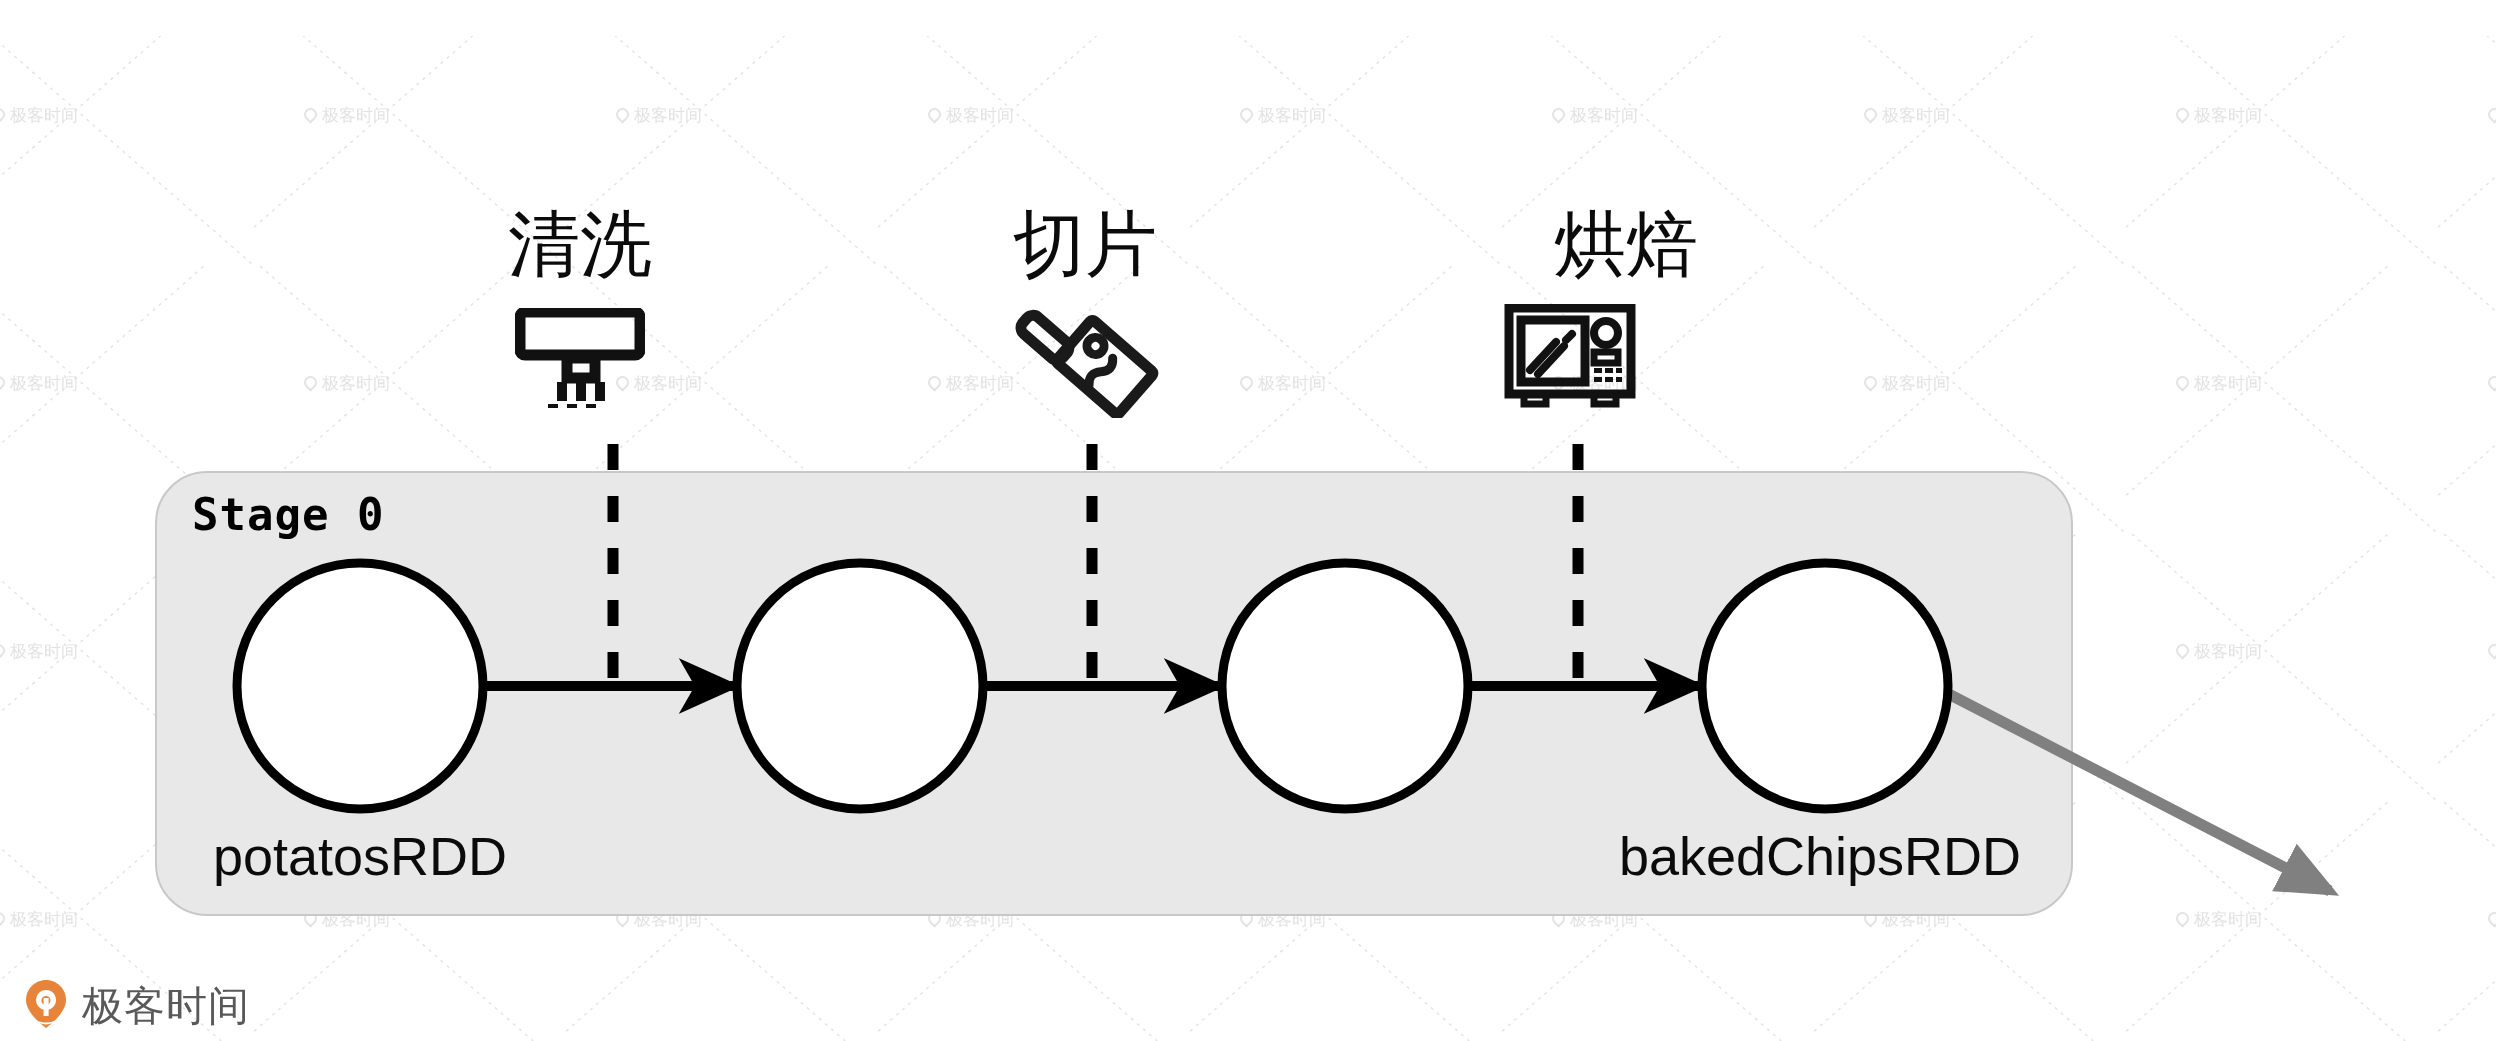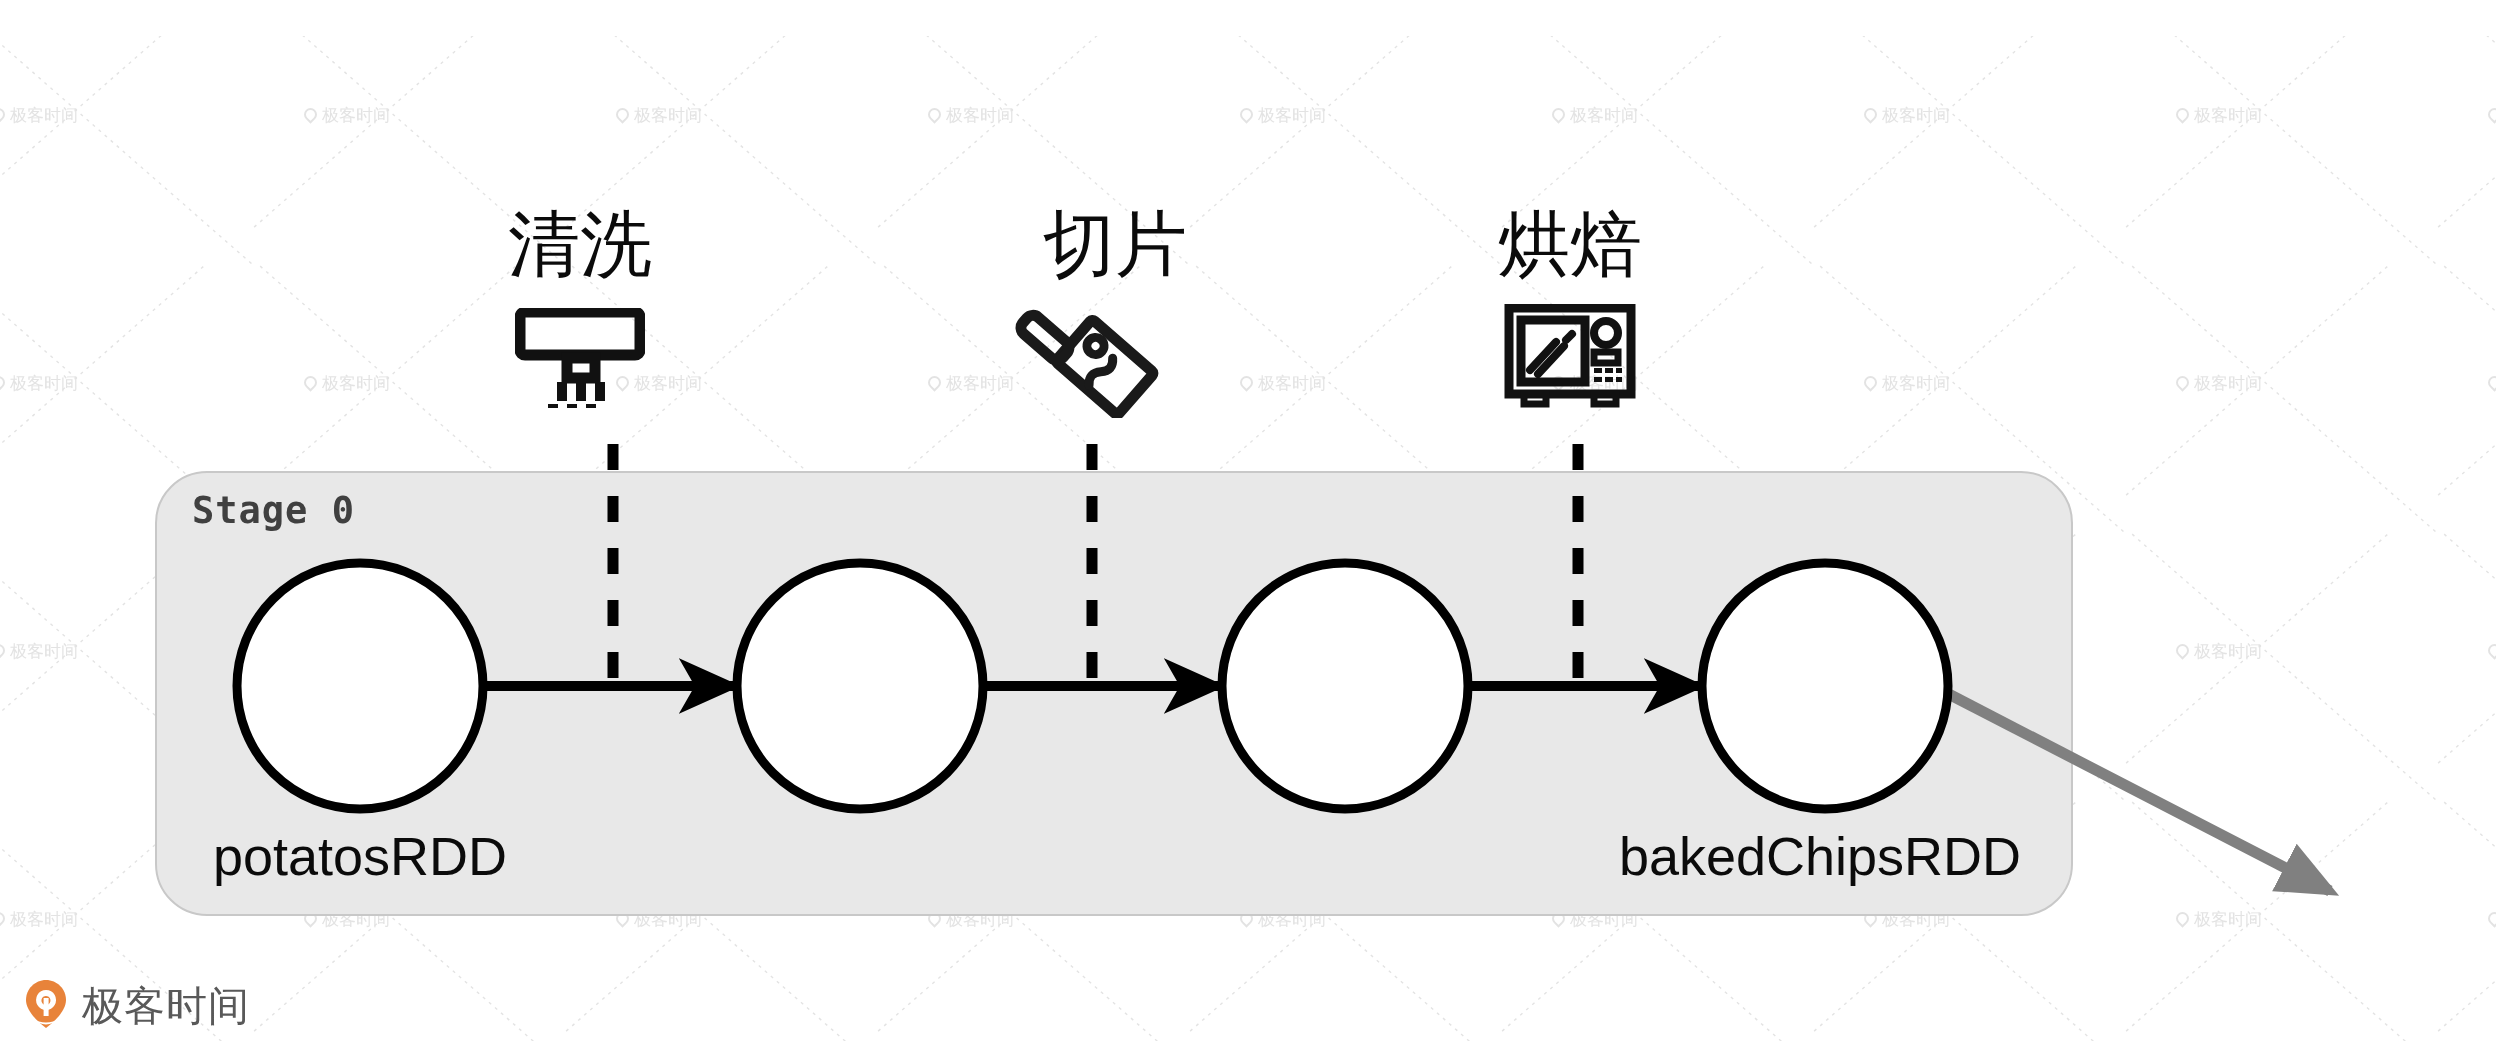--- a/index.html
+++ b/index.html
@@ -77,22 +77,22 @@
     border-radius: 52px;
     box-sizing: border-box;
     z-index: 1;
   }
   #stage-label {
     position: absolute;
     left: 192px;
     top: 453px;
     font-family: "DejaVu Sans Mono", monospace;
     font-weight: bold;
-    font-size: 37px;
-    color: #404040;
+    font-size: 44px;
+    color: #000000;
     letter-spacing: 1px;
     z-index: 4;
     white-space: nowrap;
   }
 
   
   #draw {
     position: absolute;
     left: 0; top: 0;
     width: 2496px;
@@ -490,22 +490,22 @@
       </g>
     <g id="g-nodes">
         <circle cx="360" cy="650" r="123" fill="#ffffff" stroke="#000000" stroke-width="9"></circle>
         <circle cx="860" cy="650" r="123" fill="#ffffff" stroke="#000000" stroke-width="9"></circle>
         <circle cx="1345" cy="650" r="123" fill="#ffffff" stroke="#000000" stroke-width="9"></circle>
         <circle cx="1825" cy="650" r="123" fill="#ffffff" stroke="#000000" stroke-width="9"></circle>
       </g>
   </svg>
 
   <div class="op-label" id="op-label-0" style="left:580px; top:172px;">清洗</div>
-  <div class="op-label" id="op-label-1" style="left:1115px; top:172px;">切片</div>
-  <div class="op-label" id="op-label-2" style="left:1570px; top:172px;">烘焙</div>
+  <div class="op-label" id="op-label-1" style="left:1085px; top:172px;">切片</div>
+  <div class="op-label" id="op-label-2" style="left:1626px; top:172px;">烘焙</div>
 
   <div class="op-icon" style="left:580px; top:272px;">
     <svg width="130" height="100" viewBox="0 0 130 100">
       <rect x="5" y="4" width="120" height="43" rx="5" fill="none" stroke="#111" stroke-width="11"></rect>
       <rect x="52" y="50" width="28" height="20" fill="none" stroke="#111" stroke-width="11"></rect>
       <g fill="#111">
         <rect x="42" y="74" width="10" height="19"></rect>
         <rect x="61" y="74" width="10" height="19"></rect>
         <rect x="80" y="74" width="10" height="19"></rect>
       </g>

